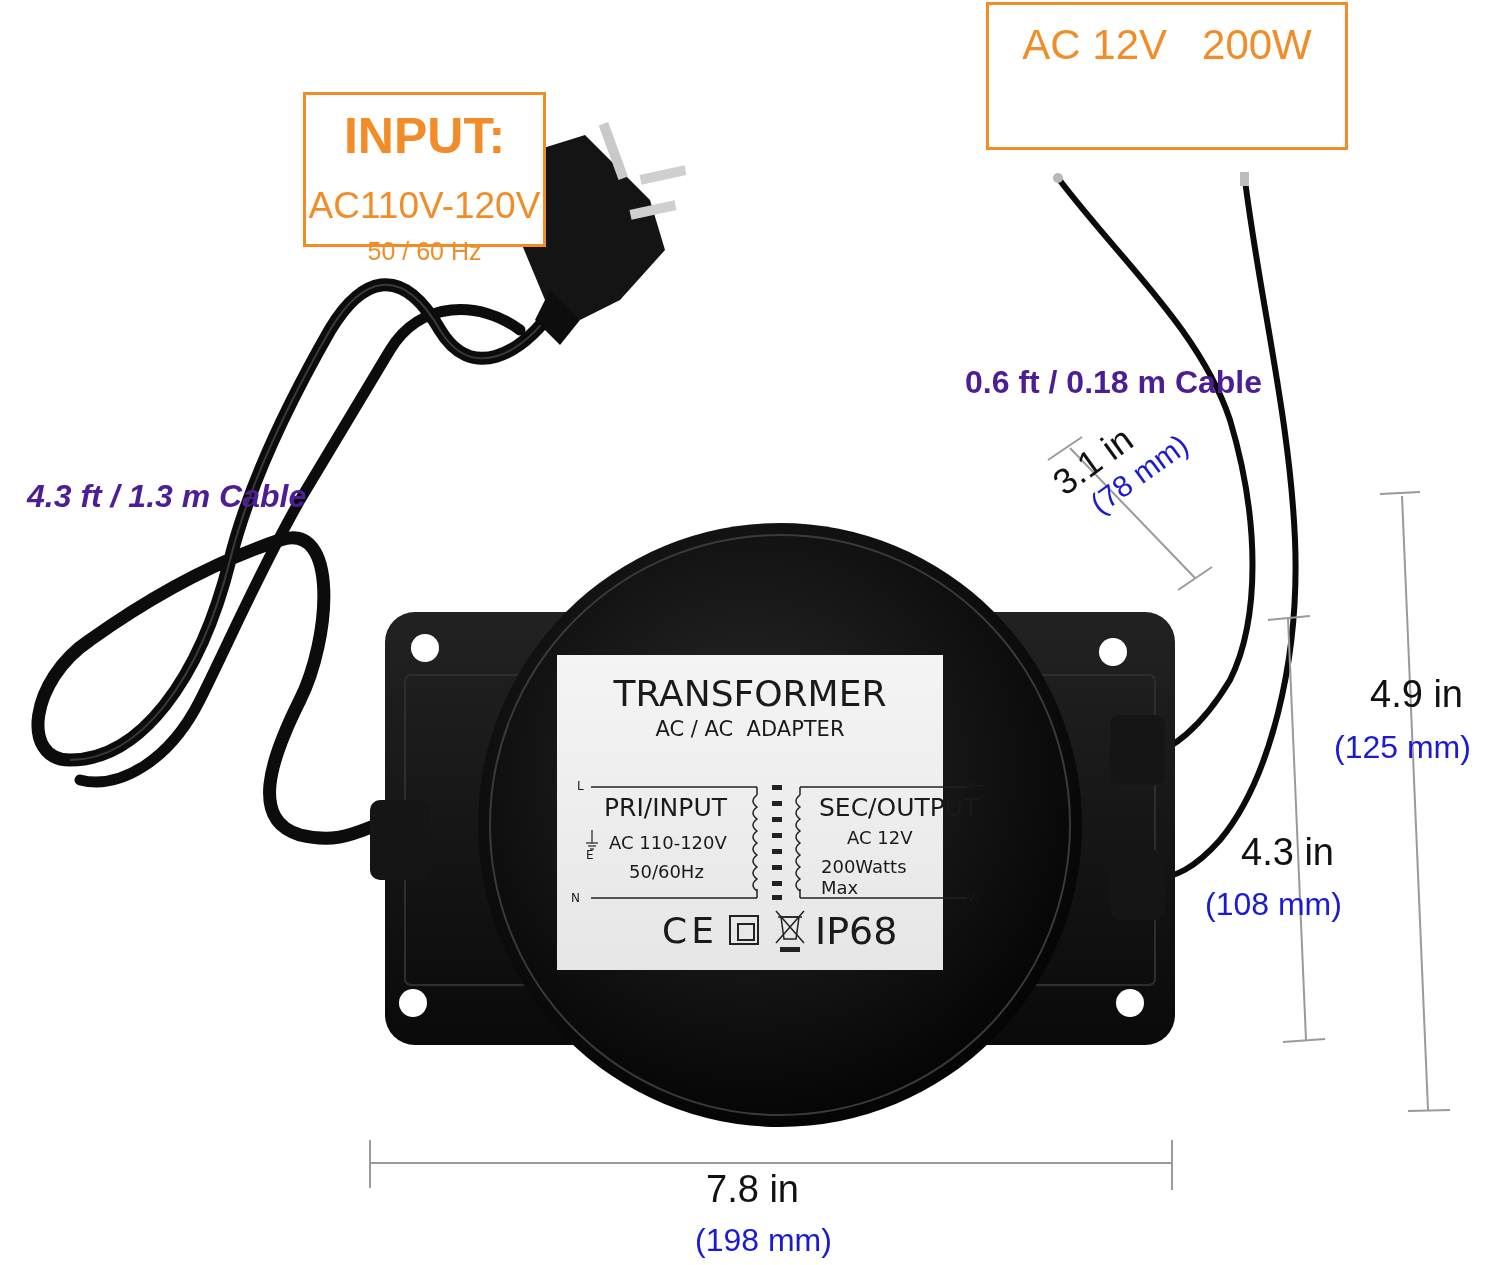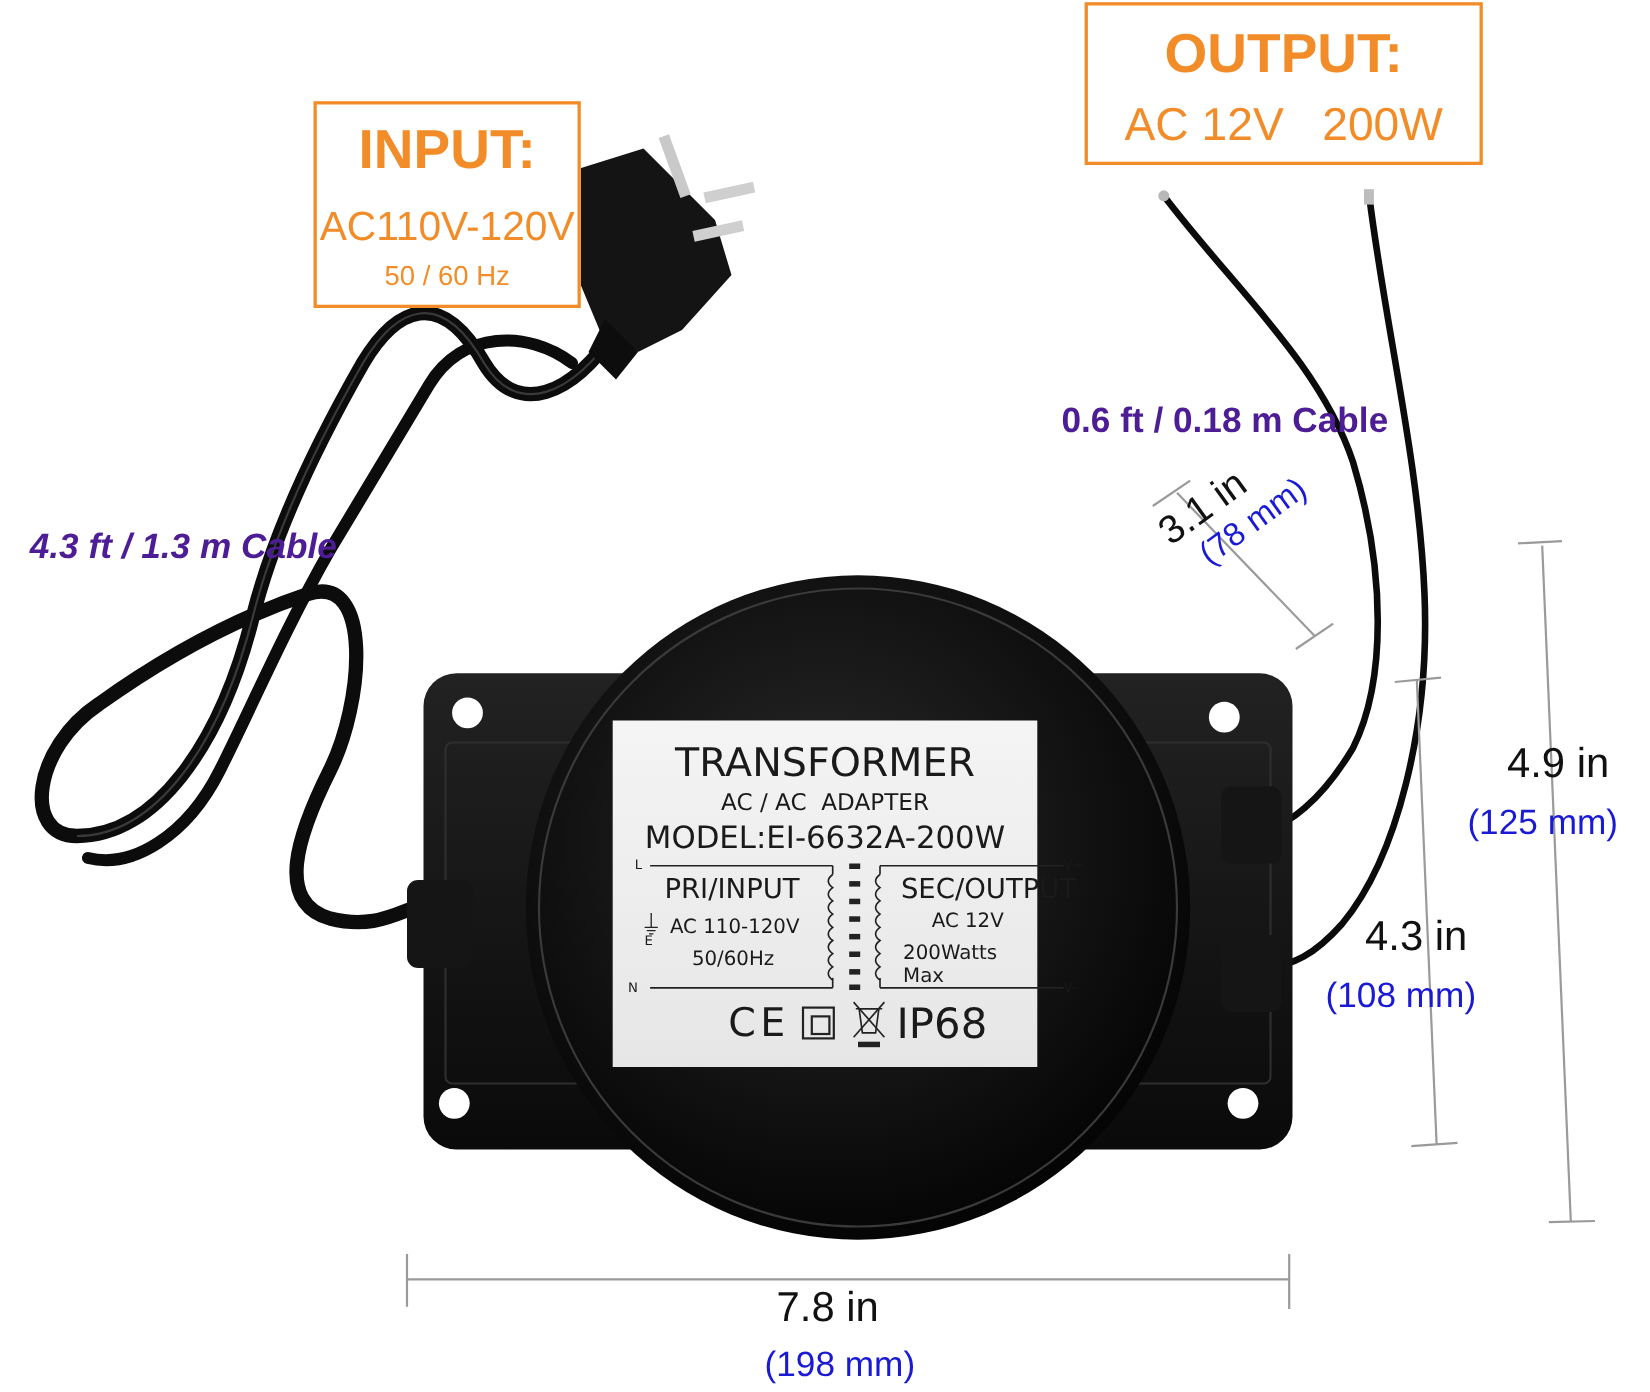--- a/index.html
+++ b/index.html
@@ -89,28 +89,27 @@
     <line x1="1288" y1="618" x2="1306" y2="1040"></line>
     <line x1="1268" y1="620" x2="1310" y2="616"></line>
     <line x1="1283" y1="1042" x2="1325" y2="1039"></line>
 
     <line x1="1070" y1="448" x2="1195" y2="578"></line>
     <line x1="1048" y1="460" x2="1082" y2="437"></line>
     <line x1="1178" y1="590" x2="1212" y2="567"></line>
   </g>
 </svg>
 
-<div class="callout" style="left:285px; top:92px; width:243px; height:188px;">
+<div class="callout" style="left:303px; top:92px; width:243px; height:155px;">
   <div class="big" style="font-size:50px; margin-top:16px;">INPUT:</div>
   <div style="font-size:37px; margin-top:24px;">AC110V-120V</div>
   <div style="font-size:25px; margin-top:10px;">50 / 60 Hz</div>
 </div>
 
 <div class="callout" style="left:986px; top:2px; width:362px; height:148px;">
-  <div class="big" style="font-size:50px; margin-top:18px;">OUTPUT:</div>
   <div style="font-size:42px; margin-top:16px; white-space:pre;">AC 12V   200W</div>
 </div>
 
 <div class="abs orange-txt" style="left:27px; top:478px; font-size:32px;font-style:italic;">4.3 ft / 1.3 m Cable</div>
 <div class="abs orange-txt" style="left:965px; top:364px; font-size:32px;">0.6 ft / 0.18 m Cable</div>
 
 <div class="abs" style="left:1045px; top:470px; transform:rotate(-36deg); transform-origin:left top;">
   <div class="dim-black" style="font-size:36px;">3.1 in</div>
   <div class="dim-blue" style="font-size:30px; margin-left:18px;">(78 mm)</div>
 </div>
@@ -120,21 +119,20 @@
 
 <div class="abs dim-black" style="left:1241px; top:831px; font-size:38px;">4.3 in</div>
 <div class="abs dim-blue" style="left:1205px; top:886px; font-size:32px;">(108 mm)</div>
 
 <div class="abs dim-black" style="left:706px; top:1168px; font-size:38px;">7.8 in</div>
 <div class="abs dim-blue" style="left:695px; top:1222px; font-size:32px;">(198 mm)</div>
 
 <div class="label">
   <div class="t1" style="top:18px; font-size:36px;">TRANSFORMER</div>
   <div class="t1" style="top:62px; font-size:21px; white-space:pre;">AC / AC  ADAPTER</div>
-  <div class="t1" style="top:90px; font-size:28px;">MODEL:EI-6632A-200W</div>
 
   <svg class="abs" style="left:0; top:0;" width="442" height="315">
     <g stroke="#222" stroke-width="1.5" fill="none">
       <line x1="34" y1="132" x2="200" y2="132"></line>
       <line x1="200" y1="132" x2="200" y2="140"></line>
       <line x1="34" y1="243" x2="200" y2="243"></line>
       <line x1="200" y1="243" x2="200" y2="234"></line>
       <path d="M200,140 q-8,6 0,12 q-8,6 0,12 q-8,6 0,12 q-8,6 0,12 q-8,6 0,12 q-8,6 0,12 q-8,6 0,12 q-8,6 0,12"></path>
       <line x1="243" y1="132" x2="410" y2="132"></line>
       <line x1="243" y1="132" x2="243" y2="140"></line>

